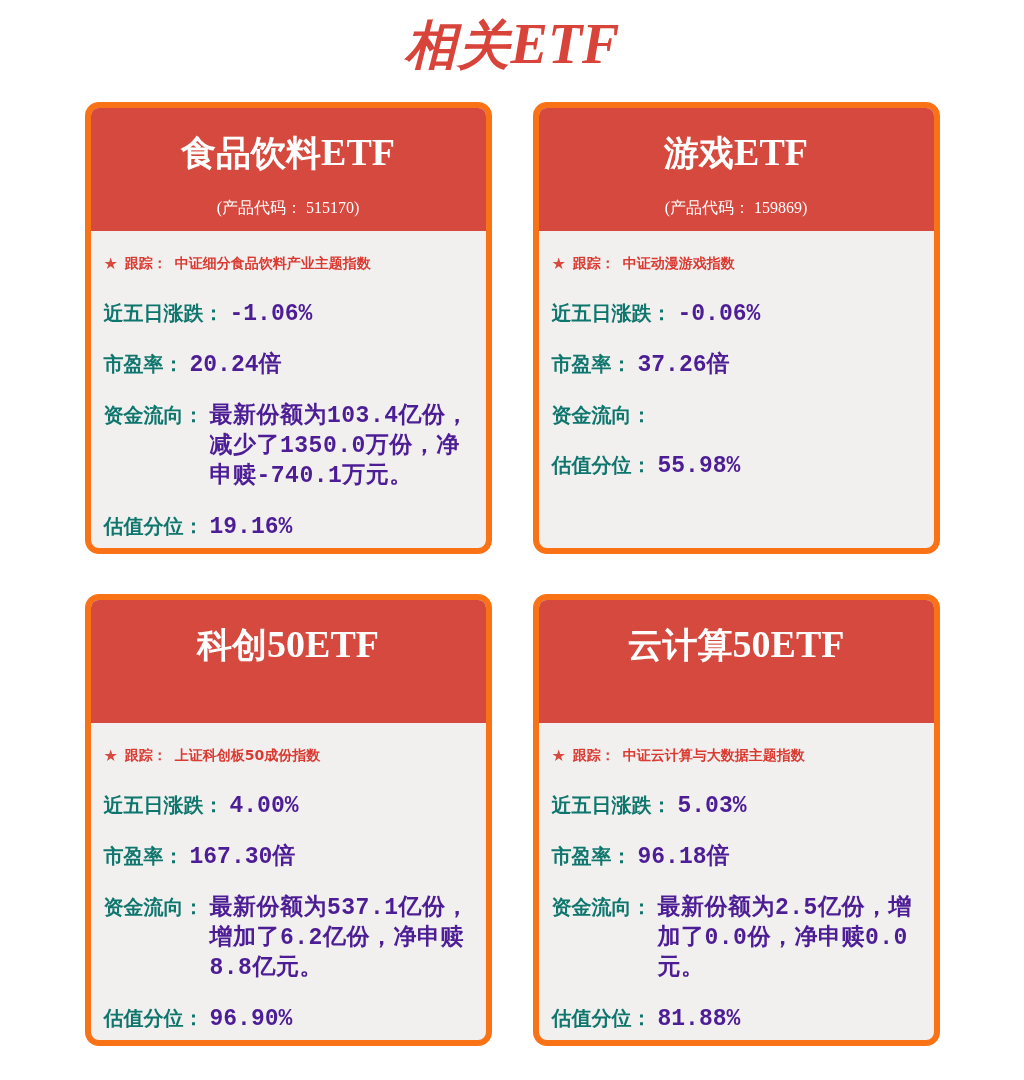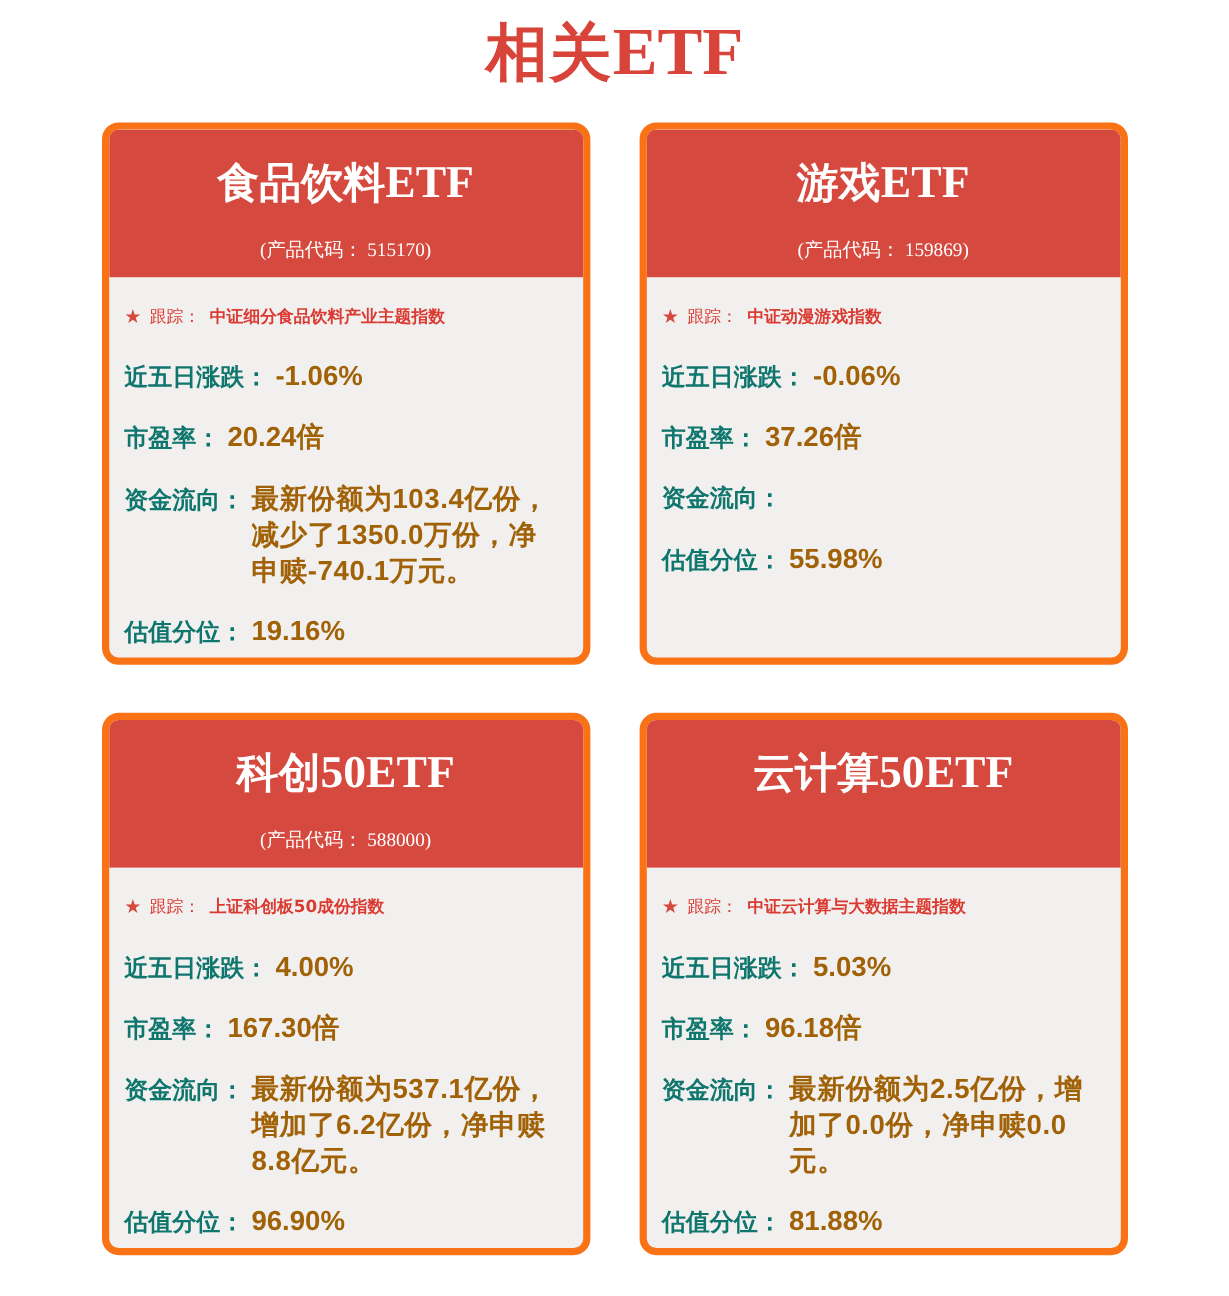--- a/index.html
+++ b/index.html
@@ -8,20 +8,21 @@
     background: #ffffff;
     overflow: hidden;
     font-family: "DejaVu Sans", sans-serif;
   }
   .page-title {
     text-align: center;
     margin-top: 12px;
     color: #d8443a;
     line-height: 1.15;
     white-space: nowrap;
+    font-style: italic;
   }
   .page-title .cn {
     font-family: "DejaVu Sans", sans-serif;
     font-weight: bold;
     font-size: 52px;
     letter-spacing: 1px;
   }
   .page-title .en {
     font-family: "Liberation Serif", serif;
     font-weight: bold;
@@ -82,40 +83,40 @@
     font-size: 14px;
     white-space: nowrap;
   }
   .star {
     color: #d5493f;
     font-size: 16px;
     margin-right: 7px;
     line-height: 1;
     align-self: center;
   }
-  .track-label { font-weight: normal; margin-right: 8px; }
+  .track-label { font-weight: bold; margin-right: 8px; }
   .track-value { font-weight: bold; }
   .stat-row {
     display: flex;
     align-items: baseline;
     margin-bottom: 20px;
   }
   .stat-label {
     flex-shrink: 0;
     font-family: "DejaVu Sans", sans-serif;
     font-weight: bold;
     font-size: 20px;
     color: #0f766e;
     line-height: 30px;
   }
   .stat-value {
-    font-family: Liberation Sans, sans-serif;
+    font-family: Liberation Mono, monospace;
     font-weight: bold;
     font-size: 23px;
-    color: #a16207;
+    color: #4c1d95;
     line-height: 30px;
     margin-left: 6px;
   }
   .stat-value.flow { font-size: 23px; letter-spacing: 0.5px; }
 </style>
 </head>
 <body>
 
 <h1 class="page-title"><span class="cn">相关</span><span class="en">ETF</span></h1>
 
@@ -176,21 +177,20 @@
       <div class="stat-row">
         <span class="stat-label">估值分位：</span>
         <span class="stat-value">55.98%</span>
       </div>
     </div>
   </section>
 
   <section class="card">
     <header class="card-header">
       <h2 class="card-title"><span class="cn">科创</span><span class="suffix">50ETF</span></h2>
-      <div class="card-code">(产品代码： 588000)</div>
     </header>
     <div class="card-body">
       <div class="track-row">
         <span class="star">★</span>
         <span class="track-label">跟踪：</span>
         <span class="track-value">上证科创板50成份指数</span>
       </div>
       <div class="stat-row">
         <span class="stat-label">近五日涨跌：</span>
         <span class="stat-value">4.00%</span>

